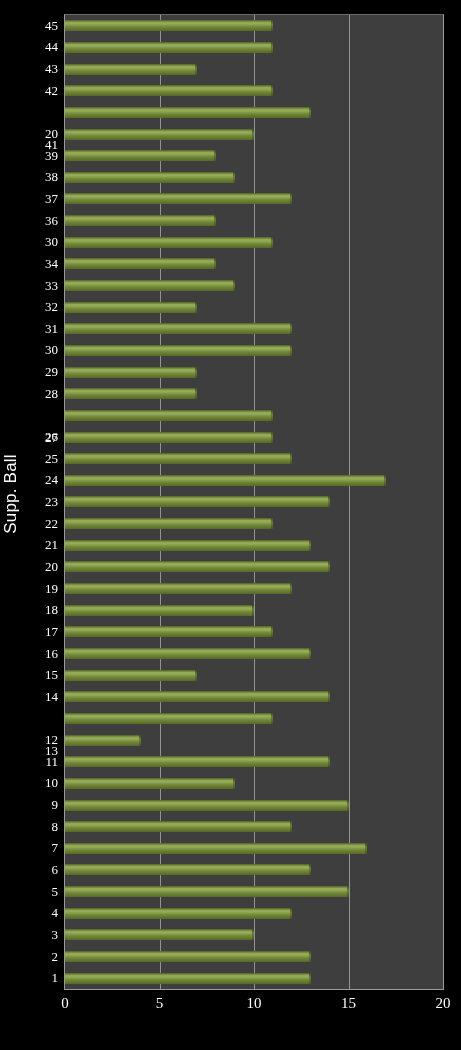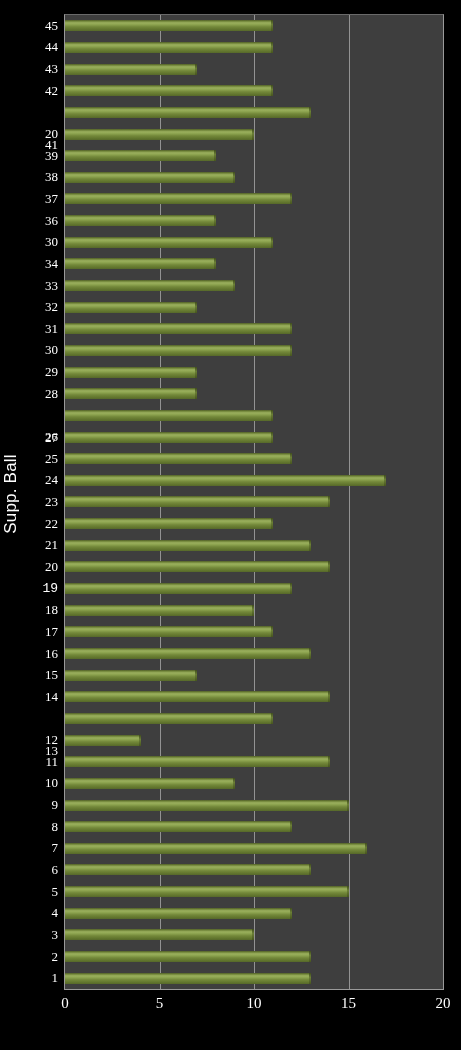--- a/index.html
+++ b/index.html
@@ -178,21 +178,21 @@
       <div class="y-tick" style="top: 790.022px;">9</div>
       <div class="y-tick" style="top: 768.378px;">10</div>
       <div class="y-tick" style="top: 746.733px;">11</div>
       <div class="y-tick" style="top: 725.089px;">12</div>
       <div class="y-tick" style="top: 736px;">13</div>
       <div class="y-tick" style="top: 681.8px;">14</div>
       <div class="y-tick" style="top: 660.156px;">15</div>
       <div class="y-tick" style="top: 638.511px;">16</div>
       <div class="y-tick" style="top: 616.867px;">17</div>
       <div class="y-tick" style="top: 595.222px;">18</div>
-      <div class="y-tick" style="top: 573.578px; font-family: Liberation Mono, monospace;">19</div>
+      <div class="y-tick" style="top: 573.578px;">19</div>
       <div class="y-tick" style="top: 551.933px;">20</div>
       <div class="y-tick" style="top: 530.289px;">21</div>
       <div class="y-tick" style="top: 508.644px;">22</div>
       <div class="y-tick" style="top: 487px;">23</div>
       <div class="y-tick" style="top: 465.356px;">24</div>
       <div class="y-tick" style="top: 443.711px;">25</div>
       <div class="y-tick" style="top: 422.067px;">26</div>
       <div class="y-tick" style="top: 423px;">27</div>
       <div class="y-tick" style="top: 378.778px;">28</div>
       <div class="y-tick" style="top: 357.133px;">29</div>

